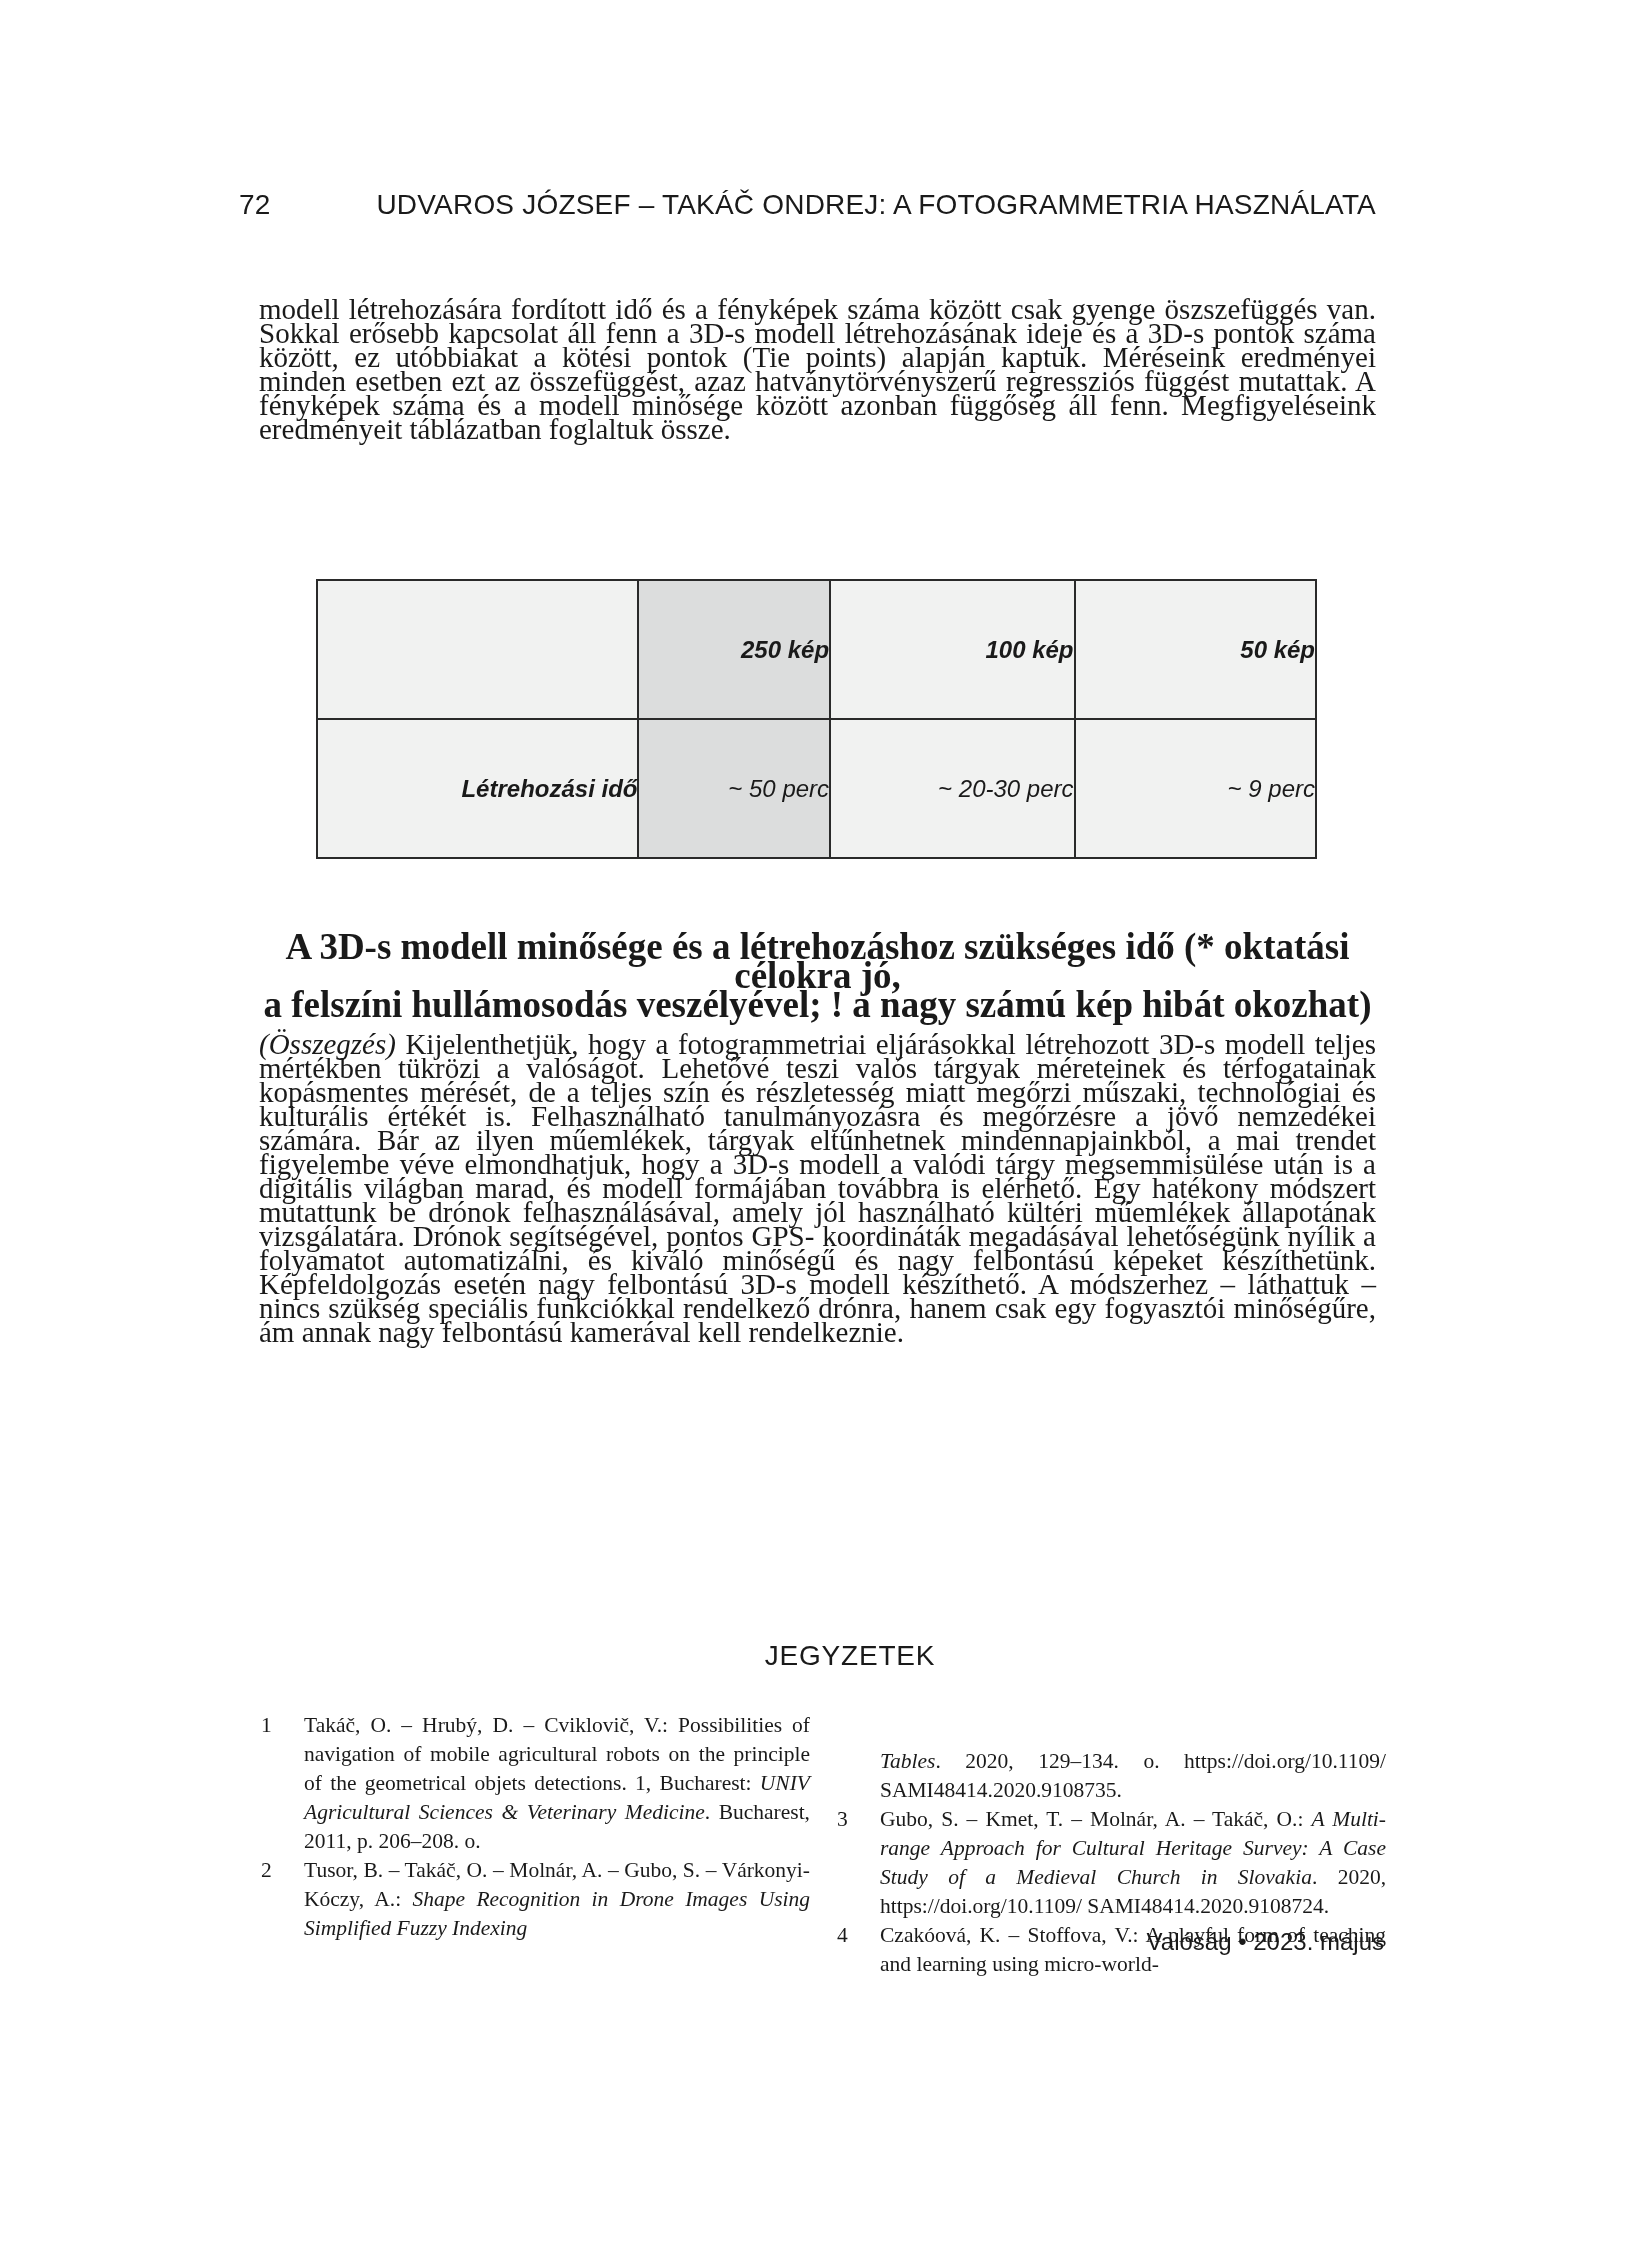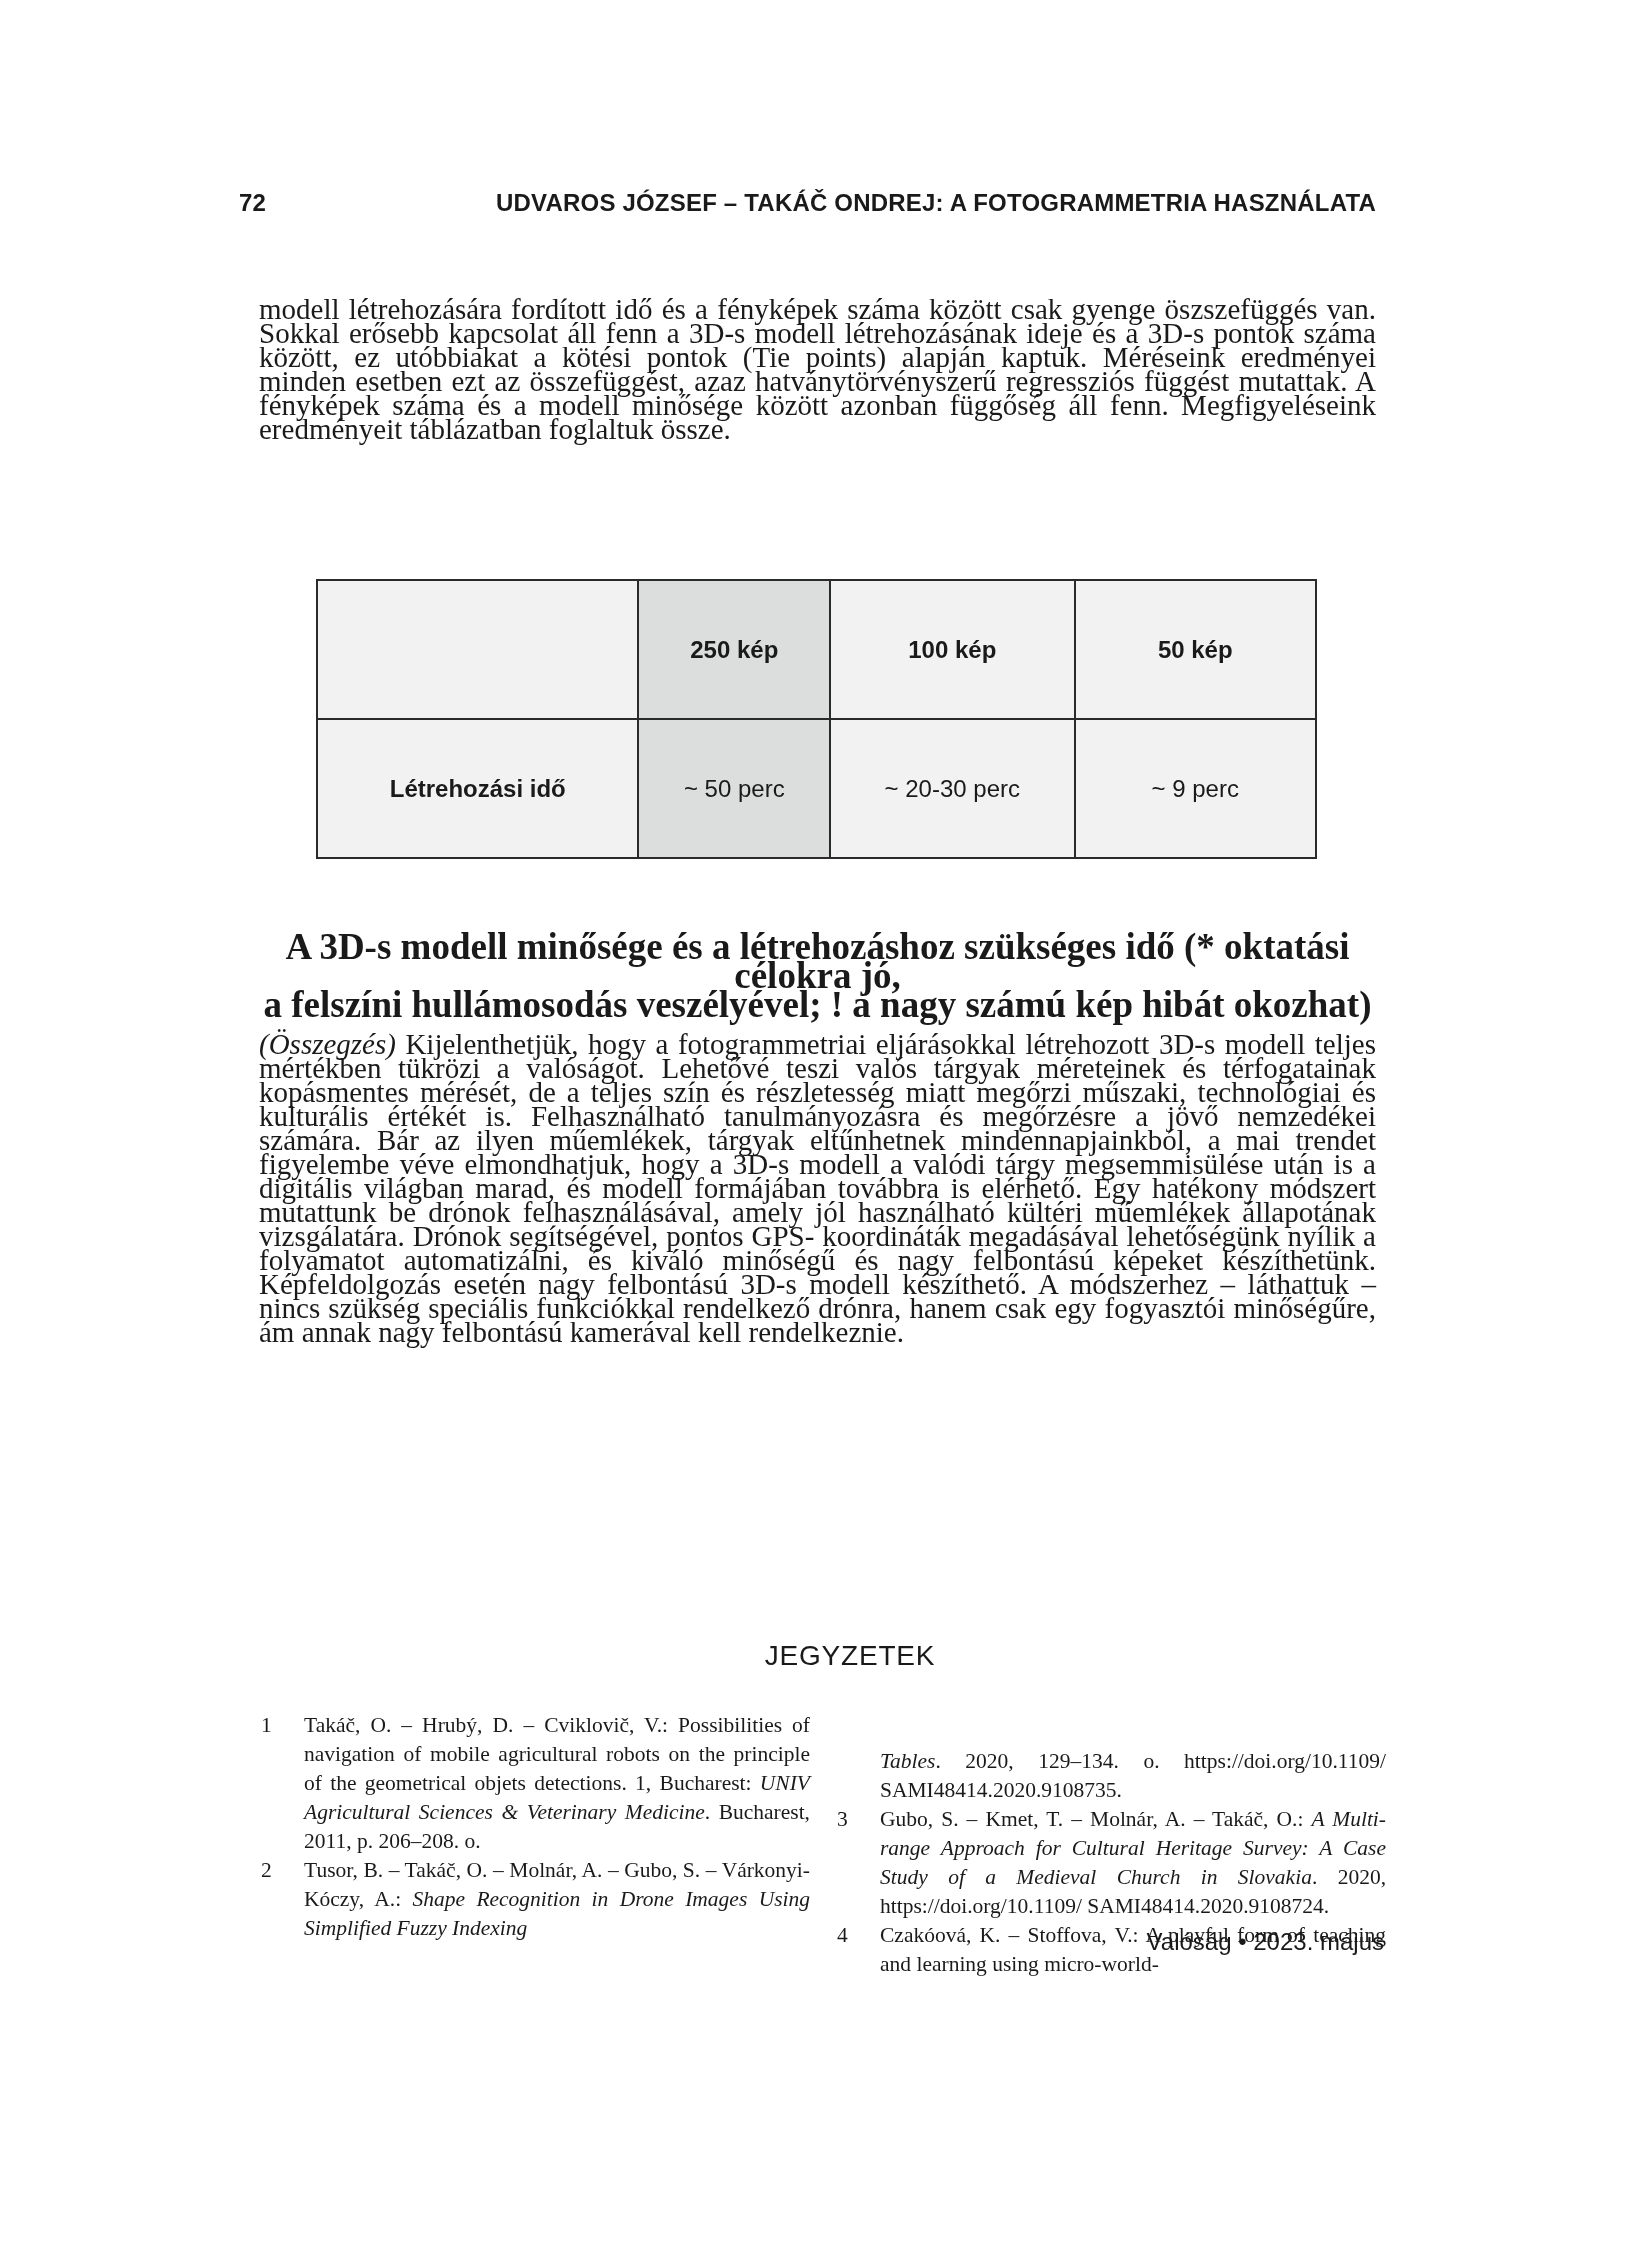--- a/index.html
+++ b/index.html
@@ -1,36 +1,36 @@
 <!DOCTYPE html>
 <html style="font-size:12.3px"><head>
 <meta charset="utf-8">
 <style>
   html, body { margin: 0; padding: 0; background: #ffffff; }
   body { width: 1628px; height: 2261px; position: relative; overflow: hidden; color: #1a1a1a; }
   .page { position: absolute; left: 0; top: 0; width: 1628px; height: 2261px; }
 
   .running-head { position: absolute; top: 189px; left: 239px; width: 1145px; height: 31px;
-    font-family: "Liberation Sans", sans-serif; font-size: 24px; letter-spacing: 0.2px; font-weight: bold; }
+    font-family: "Liberation Sans", sans-serif; font-size: 28px; letter-spacing: 0.2px; }
   .running-head .pageno { position: absolute; left: 0; top: 0; }
   .running-head .title { position: absolute; right: 8px; top: 0; white-space: nowrap; }
 
   .body-text { position: absolute; left: 258px; width: 1119px;
     font-family: "Liberation Serif", serif; font-size: 29px; line-height: 24px;
     text-align: justify; hyphens: manual; }
   .body-text p { margin: 1px; }
   .intro { top: 296px; }
   .summary { top: 1031px; }
   .summary .lead { font-style: italic; }
 
   .table-wrap { position: absolute; left: 316px; top: 579px; width: 1001px; height: 280px; }
   table.results { border-collapse: collapse; width: 100%; height: 100%;
     font-family: "Liberation Sans", sans-serif; font-size: 24px; }
   table.results td, table.results th { border: 2.3px solid #2a2a2a; background: #f1f2f1;
-    text-align: center; vertical-align: middle; padding: 6px; }
+    text-align: right; vertical-align: middle; padding: 0; font-style: italic; }
   table.results th { font-weight: bold; }
   table.results td.rowhead { font-weight: bold; }
   table.results .hl { background: #dcdddd; }
   table.results col.c0 { width: 322px; }
   table.results col.c1 { width: 192px; }
   table.results col.c2 { width: 245px; }
   table.results col.c3 { width: 242px; }
 
   .caption { position: absolute; left: 258px; top: 932px; width: 1119px; text-align: center;
     font-family: "Liberation Serif", serif; font-weight: bold; font-size: 37px; line-height: 29px; }

